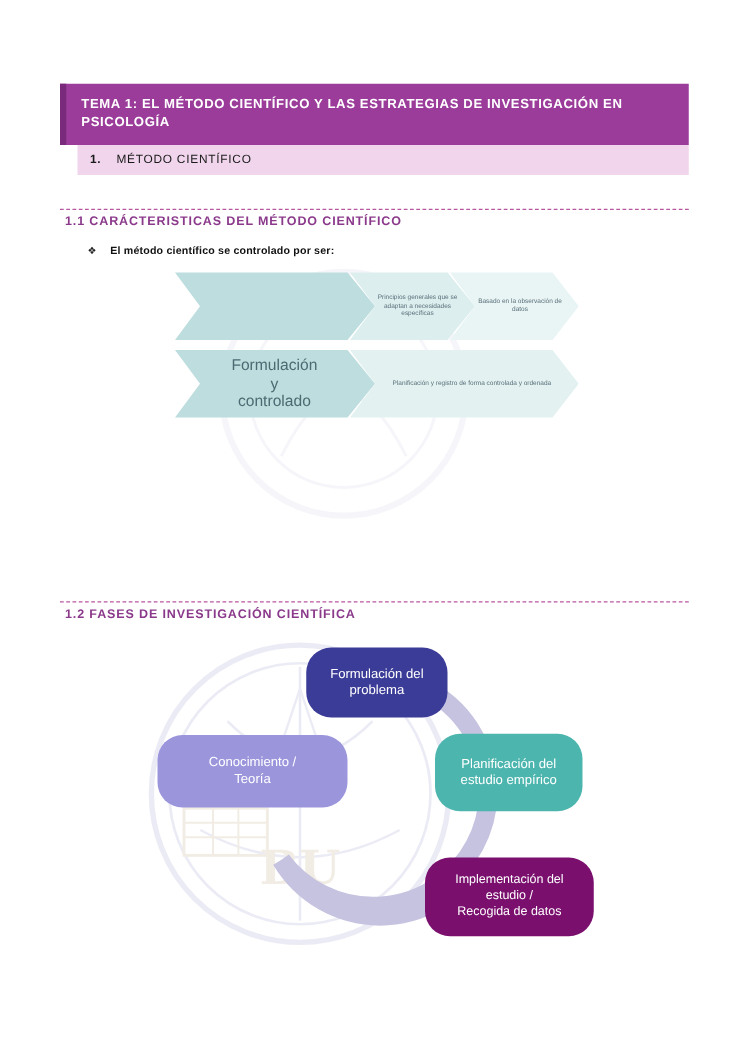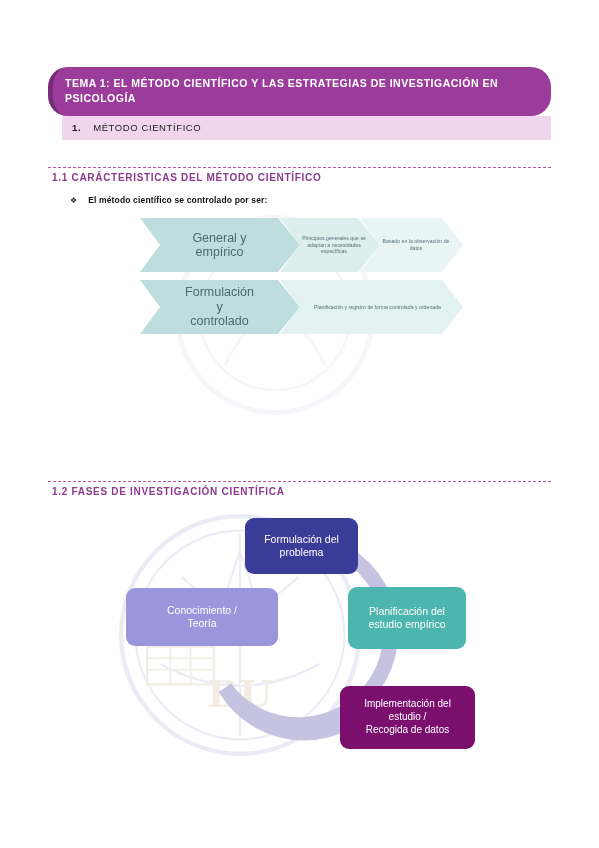--- a/index.html
+++ b/index.html
@@ -43,21 +43,20 @@
 
   
   .title-bar {
     position: absolute;
     left: 48px;
     top: 67px;
     width: 503px;
     background: #9B3C9B;
     border-left: 5px solid #7A2A7A;
     padding: 9px 12px 10px 12px;
-    border-radius: 20px;
   }
   .title-bar-text {
     color: #ffffff;
     font-size: 10.5px;
     font-weight: bold;
     letter-spacing: 0.5px;
     line-height: 1.45;
   }
 
   
@@ -167,21 +166,21 @@
     position: absolute;
     left: 108px;
     top: 508px;
     width: 380px;
     height: 262px;
   }
   .cycle svg { position: absolute; left: 0; top: 0; }
 
   .node {
     position: absolute;
-    border-radius: 9px;
+    border-radius: 20px;
     display: flex;
     align-items: center;
     justify-content: center;
     text-align: center;
     color: #ffffff;
     font-size: 10.5px;
     line-height: 1.28;
     padding: 6px 8px;
   }
   .node-text { display: block; }
@@ -250,26 +249,20 @@
   </div>
 
   <div class="chevron-diagram">
 
     <div class="chev-row" style="top:0px; height:60px;">
       <svg width="323" height="60" style="position:absolute;left:0;top:0;">
         <polygon points="0,3 138,3 160,30 138,57 0,57 20,30" fill="#BEDDDE"></polygon>
         <polygon points="140,3 218,3 240,30 218,57 140,57 160,30" fill="#DDEEEE"></polygon>
         <polygon points="220,3 302,3 323,30 302,57 220,57 240,30" fill="#E9F4F4"></polygon>
       </svg>
-      <div class="chev" style="left:10px; top:3px; width:145px; height:54px;">
-        <div class="chev-label">
-          <span>General y</span><br>
-          <span>empírico</span>
-        </div>
-      </div>
       <div class="chev" style="left:150px; top:3px; width:88px; height:54px;">
         <div class="chev-small">Principios generales que se adaptan a necesidades específicas</div>
       </div>
       <div class="chev" style="left:232px; top:3px; width:88px; height:54px;">
         <div class="chev-small">Basado en la observación de datos</div>
       </div>
     </div>
 
     <div class="chev-row" style="top:62px; height:60px;">
       <svg width="323" height="60" style="position:absolute;left:0;top:0;">

